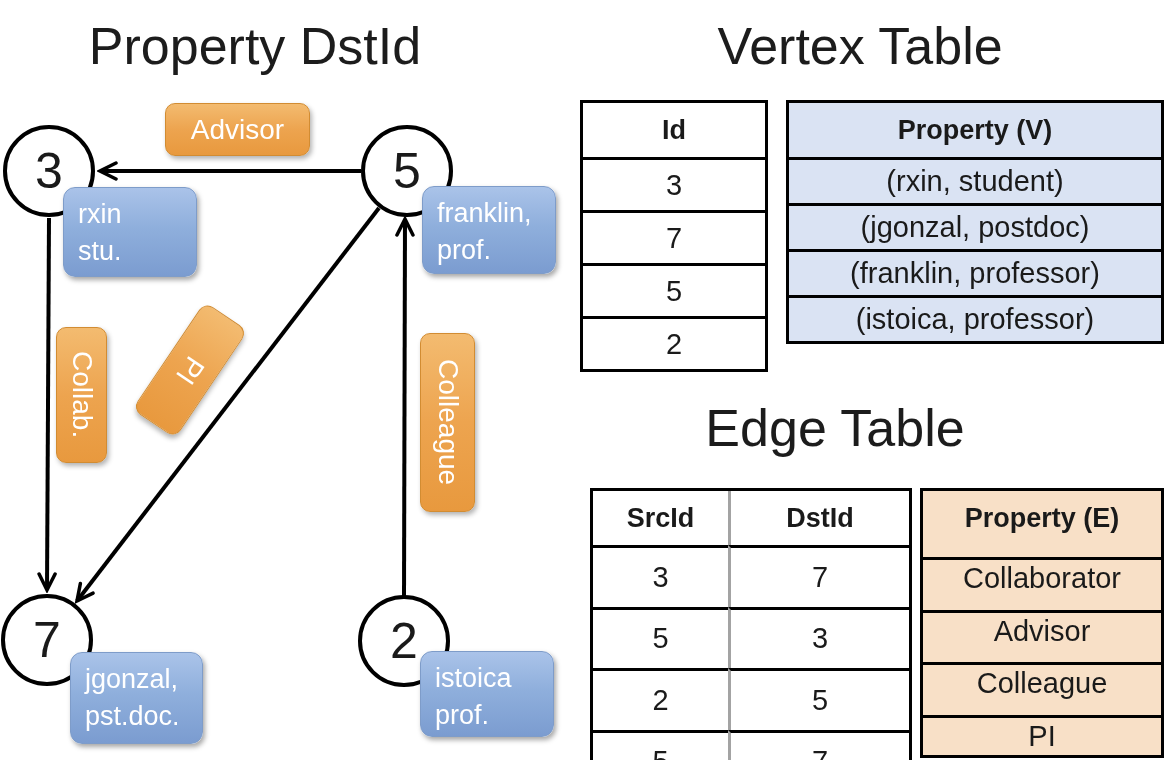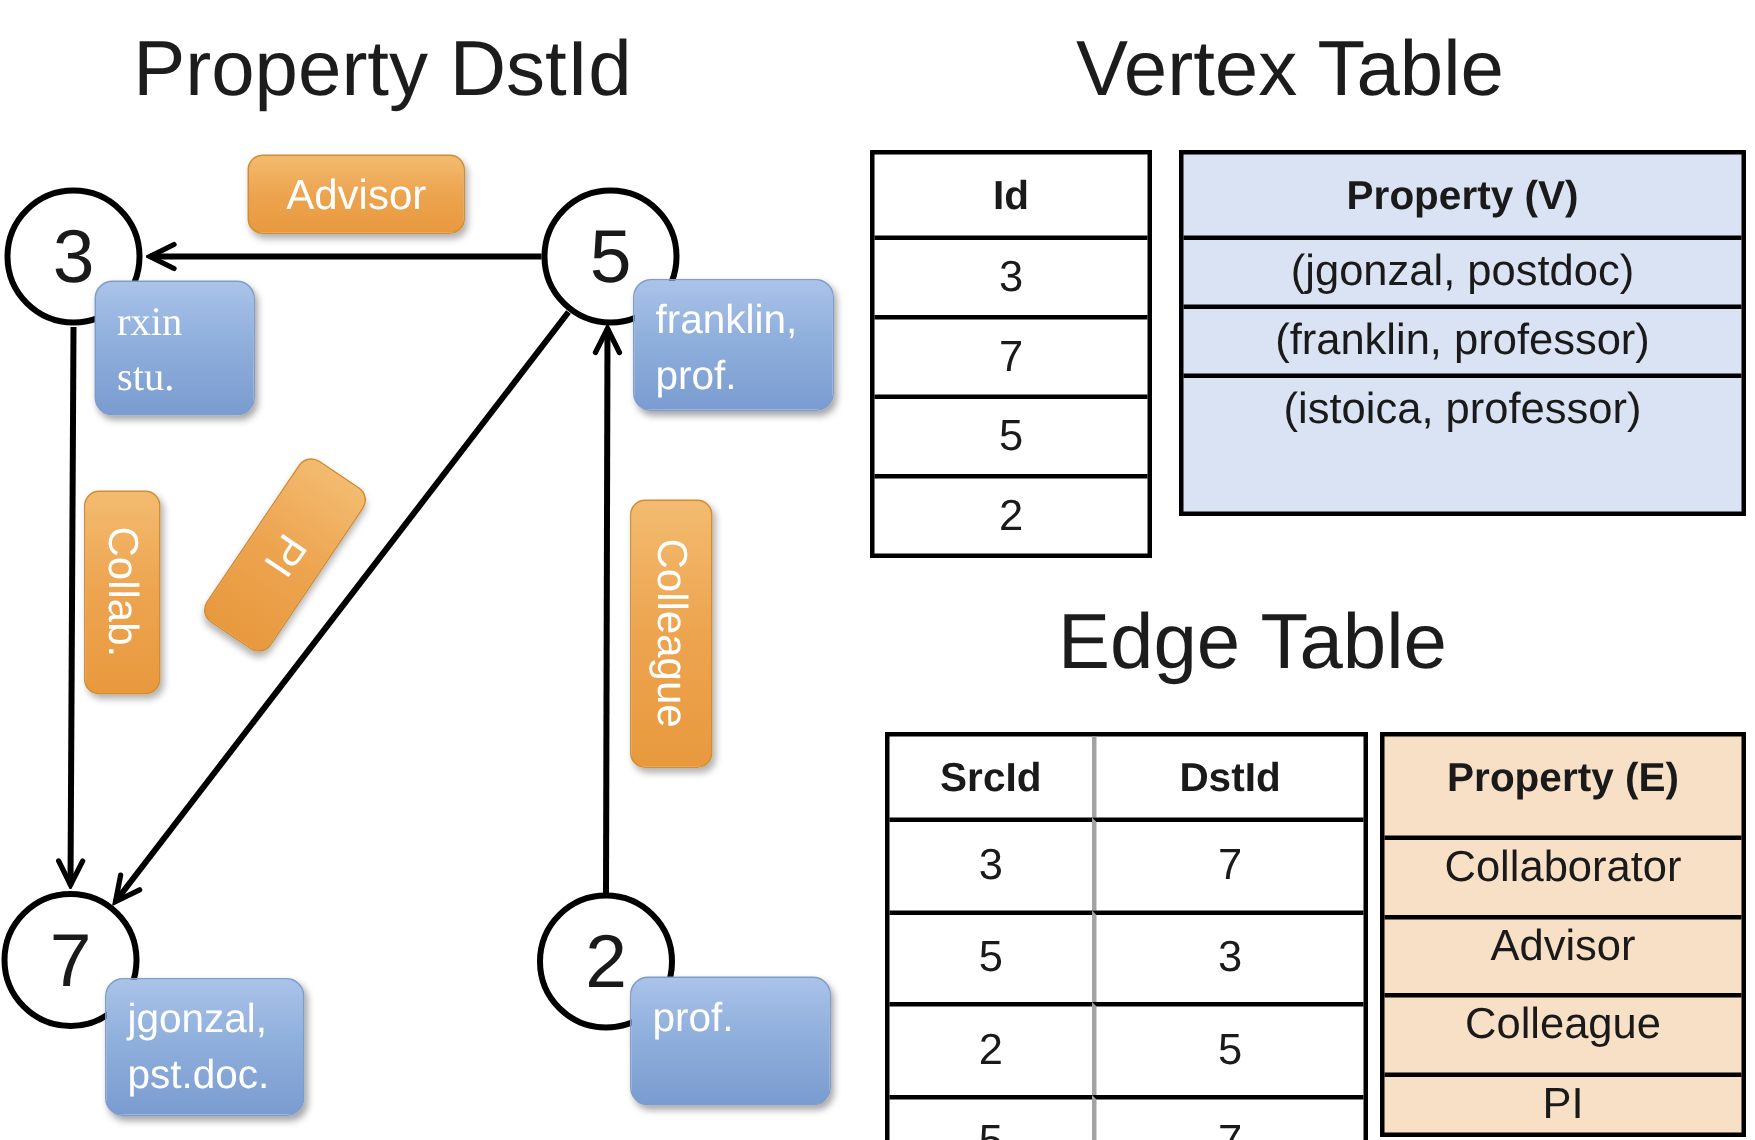--- a/index.html
+++ b/index.html
@@ -82,51 +82,53 @@
   <div class="node" style="left:361px;top:125px;">
     <span>5</span>
   </div>
   <div class="node" style="left:1px;top:594px;">
     <span>7</span>
   </div>
   <div class="node" style="left:358px;top:595px;">
     <span>2</span>
   </div>
 
-  <div class="vbox" style="left:63px;top:187px;width:107px;height:90px;font-family:Liberation Serif, serif;">
+  <div class="vbox" style="left:63px;top:187px;width:134px;height:90px;">
     <div>rxin</div>
     <div>stu.</div>
   </div>
   <div class="vbox" style="left:422px;top:186px;width:134px;height:88px;">
     <div>franklin,</div>
     <div>prof.</div>
   </div>
   <div class="vbox" style="left:70px;top:652px;width:133px;height:92px;">
     <div>jgonzal,</div>
     <div>pst.doc.</div>
   </div>
   <div class="vbox" style="left:420px;top:651px;width:134px;height:86px;">
+    <div>istoica</div>
     <div>prof.</div>
   </div>
 
   <div class="ebox" style="left:165px;top:103px;width:145px;height:53px;">Advisor</div>
   <div class="ebox vert" style="left:56px;top:327px;width:51px;height:136px;">Collab.</div>
   <div class="ebox vert" style="left:164px;top:305px;width:52px;height:130px;transform:rotate(34deg);">PI</div>
   <div class="ebox vert" style="left:420px;top:333px;width:55px;height:179px;">Colleague</div>
 
   <div class="tbl one-col" style="left:580px;top:100px;width:188px;height:272px;">
     <div class="th">Id</div>
     <div>3</div>
     <div>7</div>
     <div>5</div>
     <div>2</div>
   </div>
 
   <div class="tbl one-col bluefill" style="left:786px;top:100px;width:378px;height:244px;">
     <div class="th">Property (V)</div>
+    <div>(rxin, student)</div>
     <div>(jgonzal, postdoc)</div>
     <div>(franklin, professor)</div>
     <div>(istoica, professor)</div>
   </div>
 
   <div class="tbl two-col" style="left:590px;top:488px;width:322px;height:306px;">
     <div class="th">SrcId</div>
     <div class="th">DstId</div>
     <div>3</div>
     <div>7</div>

